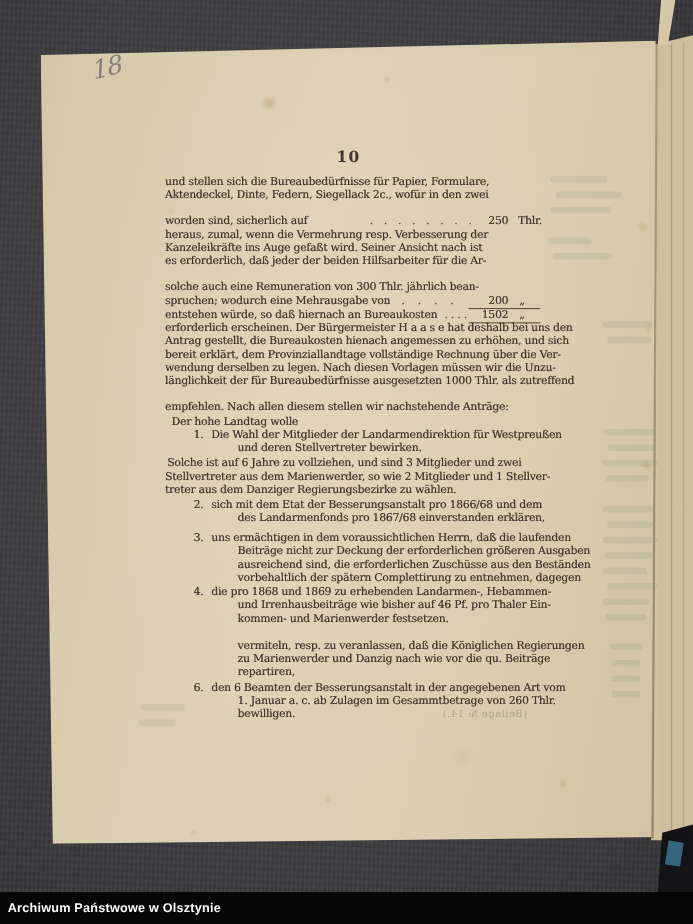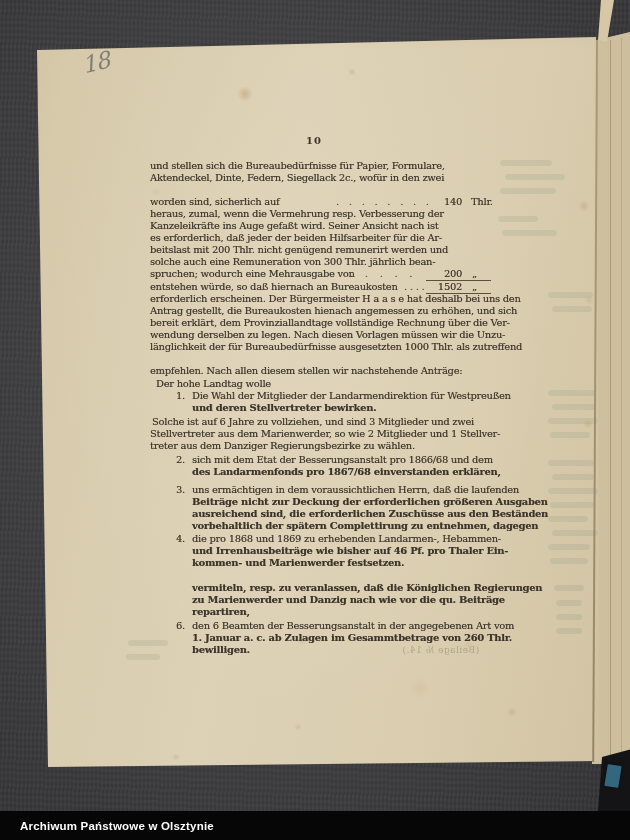--- a/index.html
+++ b/index.html
@@ -29,43 +29,43 @@
                     linear-gradient(90deg, rgba(120,90,40,.14) 0%, rgba(0,0,0,0) 5%, rgba(0,0,0,0) 94%, rgba(110,80,35,.14) 100%);}
   .fold-line{position:absolute;left:596px;top:37px;width:2px;height:725px;
          background:linear-gradient(180deg, rgba(100,80,45,.35), rgba(90,70,40,.5));transform:rotate(.3deg);transform-origin:top;}
   .spine{position:absolute;inset:0;background:#141417;
          clip-path:polygon(602px 757px, 632px 749px, 632px 812px, 598px 812px);}
   .ribbon{position:absolute;left:606px;top:765px;width:14px;height:22px;background:#33667f;
          transform:rotate(9deg);border-radius:1px;box-shadow:0 0 3px rgba(0,0,0,.5);}
   
   .line{position:absolute;white-space:nowrap;color:#3d352b;font-size:9.8px;
         letter-spacing:-.2px;line-height:11px;text-shadow:.3px 0 0 rgba(61,53,43,.55);}
-  .l-body{left:150px;} .l-ind{left:152px;} .l-intro{left:156px;} .l-num{left:176px;} .l-cont{left:192px;font-weight:bold;}
+  .l-body{left:150px;} .l-ind{left:152px;} .l-intro{left:156px;} .l-num{left:176px;} .l-cont{left:216px;}
   .inum{display:inline-block;width:16px;}
-  .pageno{position:absolute;left:306px;top:135px;font-size:10px;letter-spacing:1px;color:#3d352b;
+  .pageno{position:absolute;left:306px;top:135px;font-size:14px;letter-spacing:1px;color:#3d352b;
         font-weight:bold;text-shadow:none;}
   .amt{width:400px;}
   .amt span{position:absolute;top:0;text-align:right;}
   .amt .amt-text{position:static;}
   .amt-dots{overflow:hidden;opacity:.85;}
   .amt-num{width:36px;text-align:right;}
   .amt-unit{}
   .sumrule{position:absolute;left:426px;width:65px;height:1px;background:rgba(70,58,42,.85);}
   
   .folio{position:absolute;left:84px;top:49px;font-size:23px;color:#73736f;
          font-style:italic;transform:rotate(-14deg) skewX(-6deg);letter-spacing:-1px;opacity:.85;}
   .bleed-note{position:absolute;left:402px;top:645px;font-size:9px;color:#76855f;opacity:.5;
          transform:scaleX(-1);letter-spacing:.5px;filter:blur(.3px);white-space:nowrap;}
   .ghost{position:absolute;height:6px;border-radius:3px;background:#7d8f78;opacity:.16;filter:blur(.7px);}
   .spot{position:absolute;border-radius:50%;}
   
   .wm-bar{position:absolute;left:0;bottom:0;width:630px;height:29px;background:#060606;
          display:flex;align-items:center;}
   .wm-label{color:#fdfdfd;font-family:"Liberation Sans", sans-serif;font-weight:bold;
-         font-size:11.5px;letter-spacing:.2px;padding-left:20px;}
+         font-size:11.5px;letter-spacing:.2px;padding-left:7px;}
 </style>
 </head>
 <body>
 
 <div id="stage">
 
   <div class="under-strip"></div>
   <div class="edge-line" style="left:610px;top:40px;height:722px;"></div>
   <div class="edge-line" style="left:621px;top:38px;height:724px;opacity:.6;"></div>
   <div class="top-sliver"></div>
@@ -117,28 +117,27 @@
   <div class="folio">18</div>
 
   <div class="pageno">10</div>
 
   <div class="line l-body" style="top:160px">und stellen sich die Bureaubedürfnisse für Papier, Formulare,</div>
   <div class="line l-body" style="top:172px">Aktendeckel, Dinte, Federn, Siegellack 2c., wofür in den zwei</div>
 
   <div class="line l-body amt" style="top:196px">
     <span class="amt-text">worden sind, sicherlich auf</span>
     <span class="amt-dots" style="left:186px;width:92px;word-spacing:7px;">. . . . . . . . .</span>
-    <span class="amt-num" style="left:276px;">140</span>
+    <span class="amt-num" style="left:276px;">250</span>
     <span class="amt-unit" style="left:321px;">Thlr.</span>
   </div>
 
   <div class="line l-body" style="top:208px">heraus, zumal, wenn die Vermehrung resp. Verbesserung der</div>
   <div class="line l-body" style="top:220px">Kanzeleikräfte ins Auge gefaßt wird.  Seiner Ansicht nach ist</div>
   <div class="line l-body" style="top:232px">es erforderlich, daß jeder der beiden Hilfsarbeiter für die Ar-</div>
-  <div class="line l-body" style="top:244px">beitslast mit 200 Thlr. nicht genügend remunerirt werden und</div>
   <div class="line l-body" style="top:256px">solche auch eine Remuneration von 300 Thlr. jährlich bean-</div>
 
   <div class="line l-body amt" style="top:268px">
     <span class="amt-text">spruchen; wodurch eine Mehrausgabe von</span>
     <span class="amt-dots" style="left:200px;width:74px;word-spacing:9px;">. . . . . . .</span>
     <span class="amt-num" style="left:276px;">200</span>
     <span class="amt-unit" style="left:322px;">„</span>
   </div>
   <div class="sumrule" style="top:280px"></div>
 

